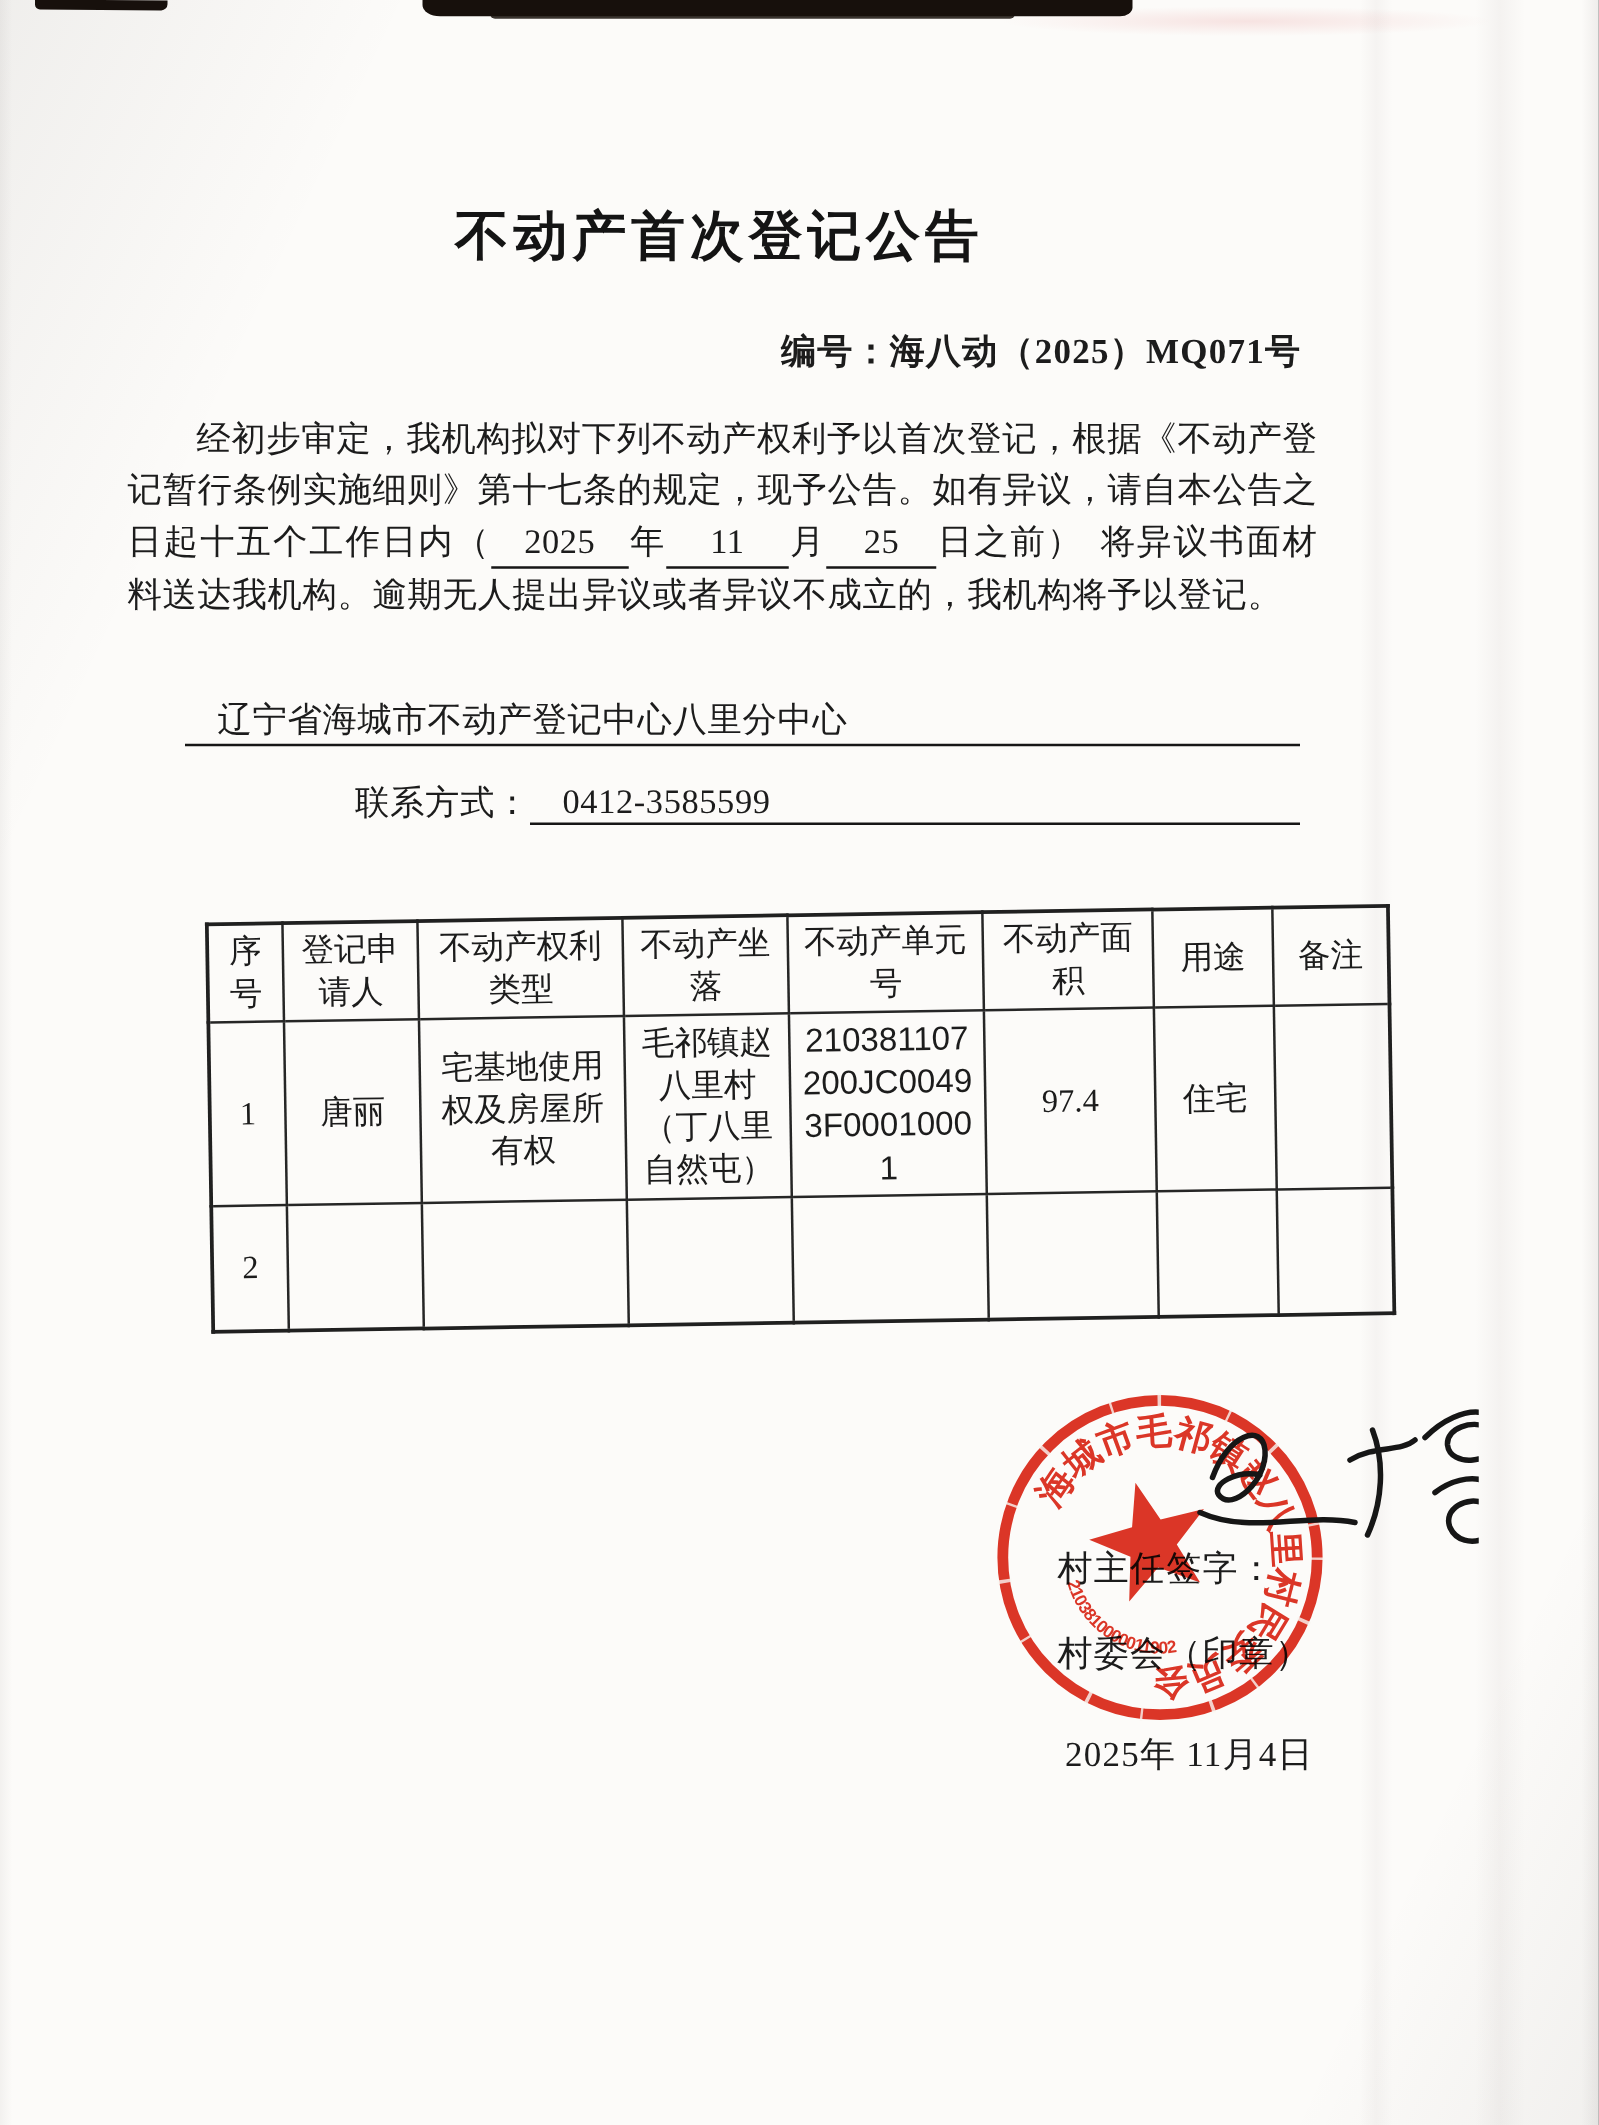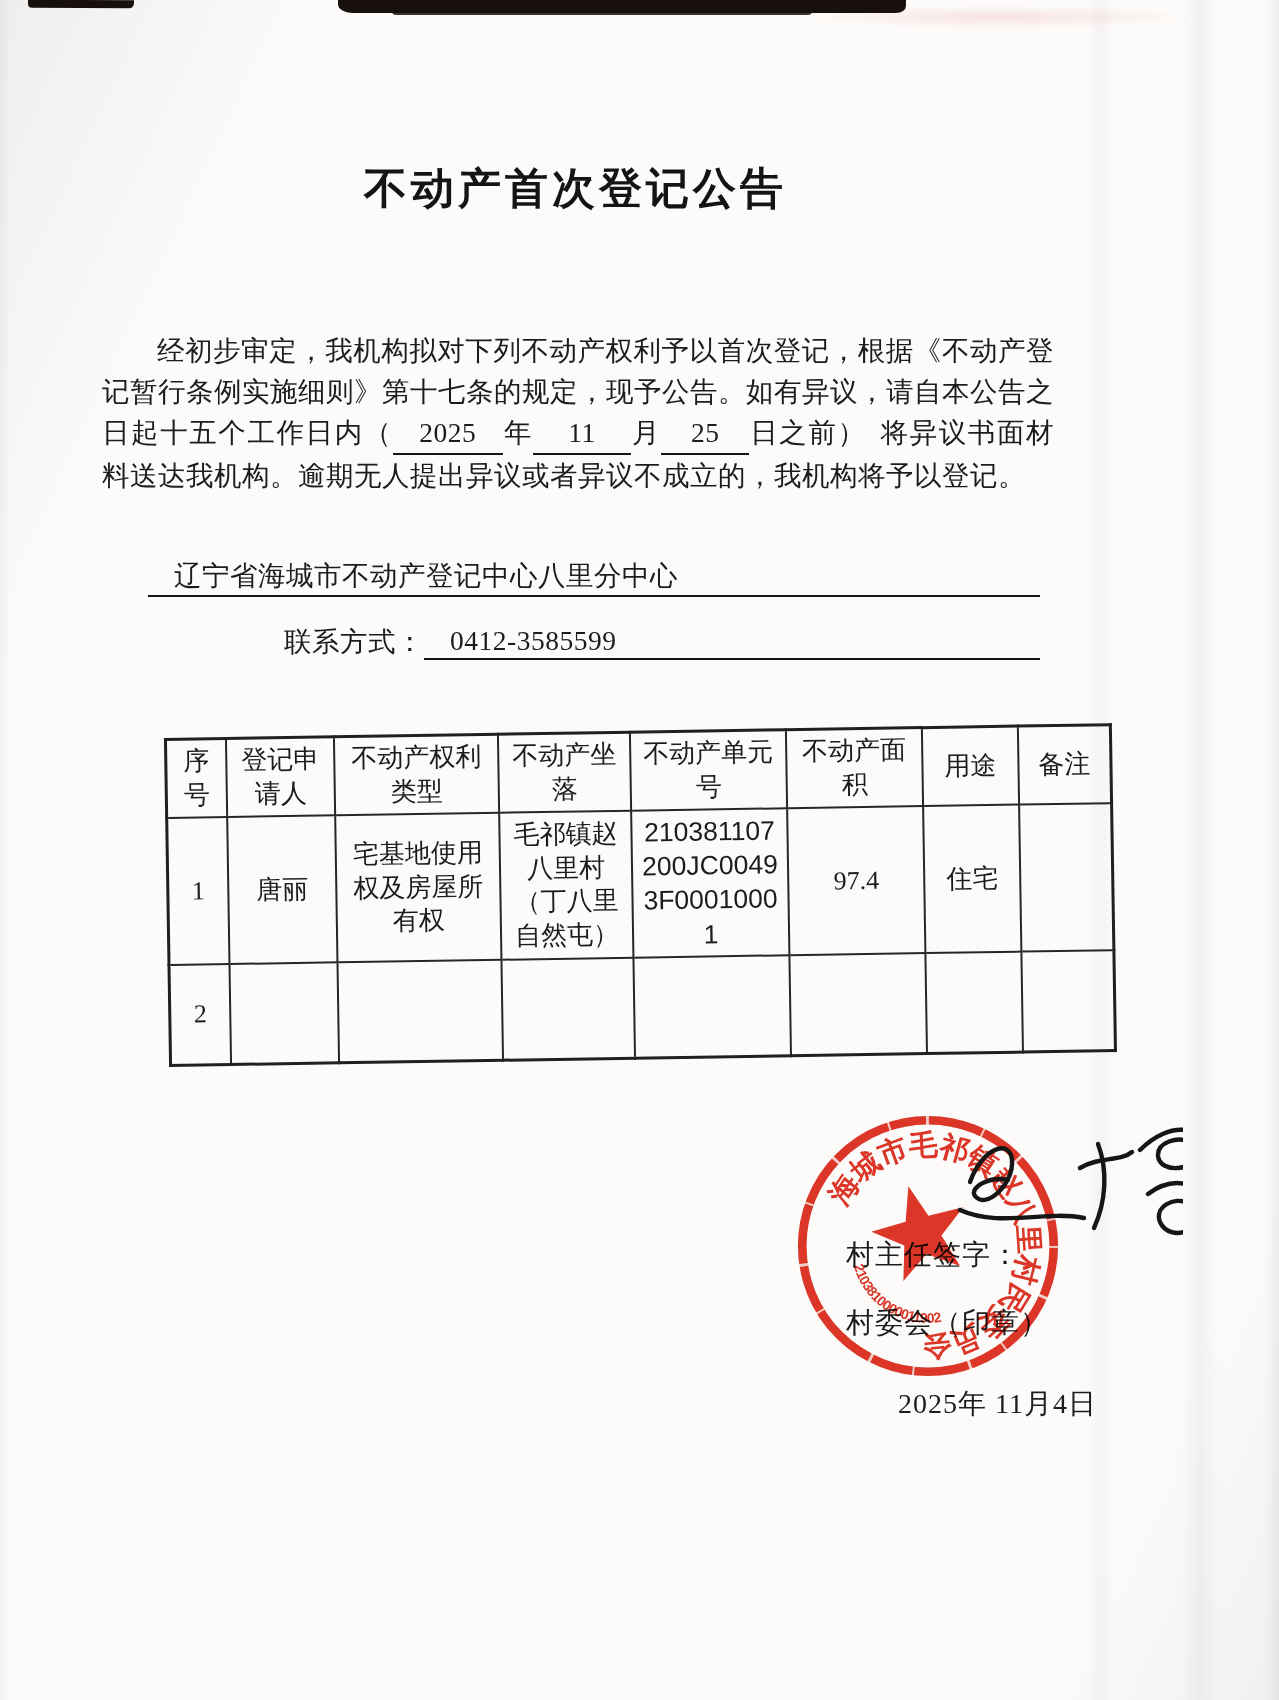--- a/index.html
+++ b/index.html
@@ -86,39 +86,40 @@
   .col-rem{width:78px;}
   .hdr-row{height:64px;}
   .row-1{height:106px;}
   .row-2{height:100px;}
   .unit-no{font-weight:bold;font-size:26.5px;word-break:break-all;line-height:1.25;
     font-family:"Liberation Sans","DejaVu Sans",sans-serif;}
   
   .sign-label{position:absolute;font-size:28px;letter-spacing:1px;z-index:4;}
   .lbl-sign{left:846px;top:1236px;}
   .lbl-seal{left:846px;top:1304px;}
-  .lbl-date{left:898px;top:1385px;}
+  .lbl-date{left:852px;top:1385px;}
   .stamp{position:absolute;left:784px;top:1102px;z-index:5;
     mix-blend-mode:multiply;opacity:.94;pointer-events:none;}
   .signature{position:absolute;left:948px;top:1108px;z-index:6;pointer-events:none;}
 </style>
 </head>
 <body>
 
 <div class="page">
 
   <div class="scan-shade"></div>
   <div class="streak s1"></div>
   <div class="streak s2"></div>
   <div class="topbar b1"></div>
   <div class="topbar b2"></div>
   <div class="topbar b3"></div>
 
   <div class="title">不动产首次登记公告</div>
 
+  <div class="doc-no"><span>编号：</span><span>海八动（2025）MQ071号</span></div>
 
   <div class="body-par"><span>经初步审定，我机构拟对下列不动产权利予以首次登记，根据《不动产登记暂行条例实施细则》第十七条的规定，现予公告。如有异议，请自本公告之日起十五个工作日内（</span><span class="blank year">2025</span><span>年</span><span class="blank month">11</span><span>月</span><span class="blank day">25</span><span>日之前）</span><span class="gap-after">将异议书面材料送达我机构。逾期无人提出异议或者异议不成立的，我机构将予以登记。</span></div>
 
   <div class="field-line addr-line">
     <span class="val">辽宁省海城市不动产登记中心八里分中心</span>
   </div>
 
   <div class="field-line contact-line">
     <span class="lbl">联系方式：</span>
     <span class="val">0412-3585599</span>

